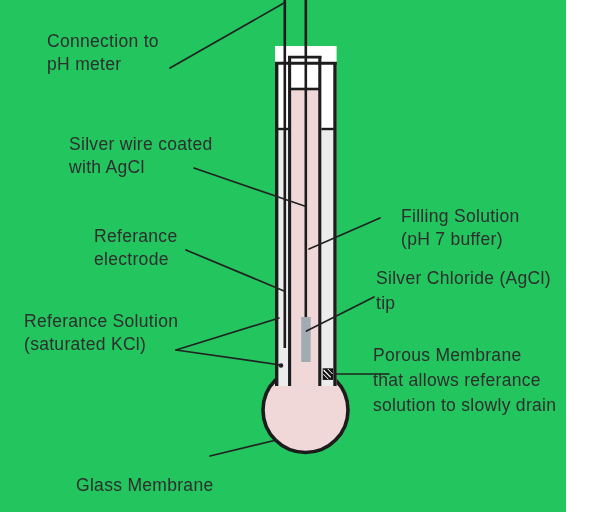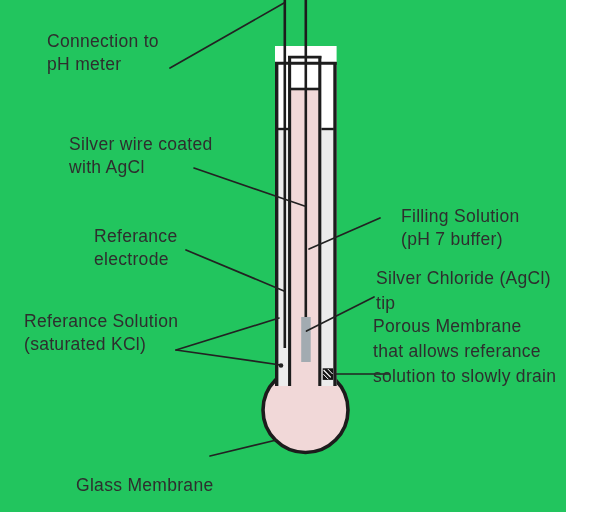--- a/index.html
+++ b/index.html
@@ -12,21 +12,21 @@
     position:absolute;
     font-size:17.5px;line-height:23px;letter-spacing:0.3px;
     color:#2e2e2e;white-space:pre-line;
   }
   #lbl-connection{left:47px;top:30px;}
   #lbl-silver-wire{left:69px;top:133px;}
   #lbl-ref-electrode{left:94px;top:225px;}
   #lbl-ref-solution{left:24px;top:310px;}
   #lbl-filling{left:401px;top:177px;margin-top:28px;}
   #lbl-tip{left:376px;top:266px;line-height:25px;}
-  #lbl-porous{left:373px;top:314px;line-height:25px;}
+  #lbl-porous{left:373px;top:343px;line-height:25px;}
   #lbl-glass{left:76px;top:474px;}
 </style>
 </head>
 <body>
 
 <div id="stage">
 
   <svg id="drawing" width="600" height="512" viewBox="0 0 600 512">
 
     <circle cx="305.5" cy="410" r="42.5" stroke="#1c1c1c" stroke-width="3.6" fill="#f1d8d8"></circle>

